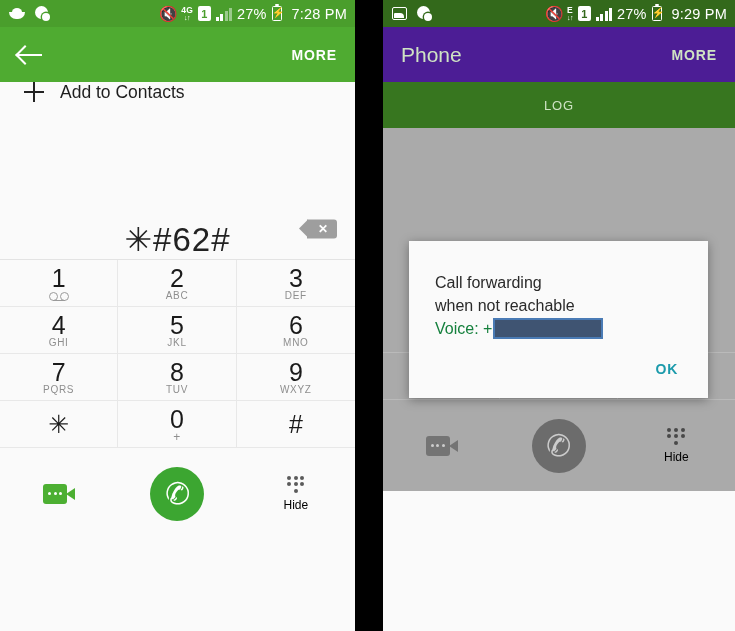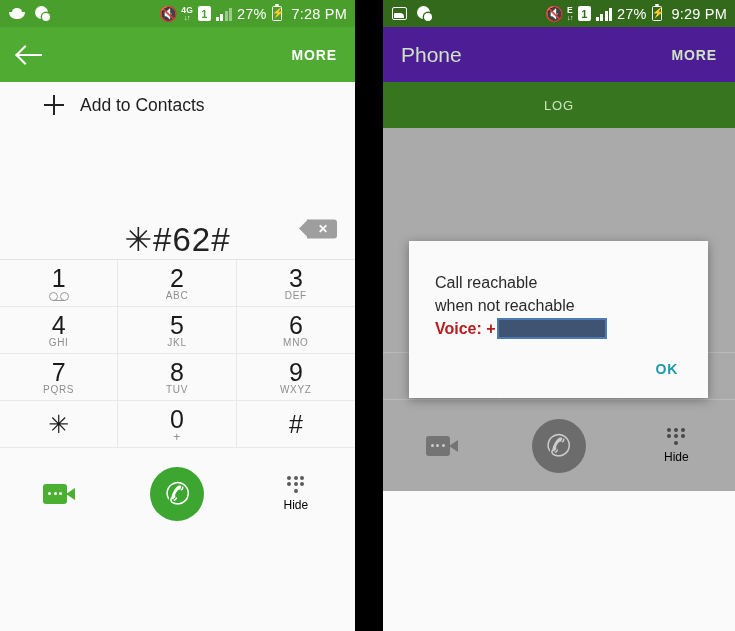--- a/index.html
+++ b/index.html
@@ -110,22 +110,22 @@
     border-left:2px solid #fff; border-bottom:2px solid #fff; transform: rotate(45deg);
   }
 
   
   .tabs { height: 46px; display: flex; background: #37761f; }
   .tab { flex: 1; display: flex; align-items: center; justify-content: center;
          font-size: 13px; letter-spacing: .9px; color: #cfe3c4; }
 
   
   .add-contacts {
-    height: 46px; display: flex; align-items: center; gap: 16px;
-    padding: 0 24px; background: #fafafa; margin-left: 20px;
+    height: 46px; display: flex; gap: 16px;
+    padding: 0 24px; background: #fafafa;
   }
   .plus { width: 20px; height: 20px; position: relative; flex: none; }
   .plus::before{ content:""; position:absolute; left:9px; top:0; width:2px; height:20px; background:#222; }
   .plus::after { content:""; position:absolute; left:0; top:9px; width:20px; height:2px; background:#222; }
   .add-contacts .lbl { font-size: 17.5px; color: #1e1e1e; }
 
   .blank-area { background: #fafafa; }
 
   .numline {
     height: 62px; display: flex; align-items: flex-end; justify-content: center;
@@ -197,21 +197,21 @@
 
   
   .dimmed { filter: grayscale(100%) brightness(0.80); }
 
   .dialog {
     position: absolute; left: 26px; top: 241px; width: 299px;
     background: #fafafa; box-shadow: 0 2px 10px rgba(0,0,0,.35);
     padding: 30px 26px 0 26px;
   }
   .dlg-line { font-size: 16px; color: #2a2a2a; line-height: 23px; }
-  .dlg-voice { display: flex; align-items: center; font-size: 16px; color: #b91c1c; line-height: 23px; font-weight: bold; }
+  .dlg-voice { display: flex; align-items: center; font-size: 16px; color: #15803d; line-height: 23px; }
   .redaction {
     display: inline-block; width: 110px; height: 21px;
     background: #3f5472; border: 2px solid #4a7bb5; margin-left: 1px;
   }
   .dlg-actions { height: 58px; display: flex; align-items: center; justify-content: flex-end; }
   .dlg-ok { font-size: 14px; font-weight: 700; color: #1b9aab; letter-spacing: .7px; padding: 6px 4px; }
 </style>
 </head>
 <body>
 
@@ -433,21 +433,21 @@
               <span></span>
               <span></span>
             <span class="last"></span>
           </span>
           <span class="hide-lbl">Hide</span>
         </div>
       </div>
     </div>
 
     <div class="dialog">
-      <div class="dlg-line">Call reachable</div>
+      <div class="dlg-line">Call forwarding</div>
       <div class="dlg-line">when not reachable</div>
       <div class="dlg-voice">
         <span>Voice: +</span>
         <span class="redaction"></span>
       </div>
       <div class="dlg-actions">
         <div class="dlg-ok">OK</div>
       </div>
     </div>
   </div>

